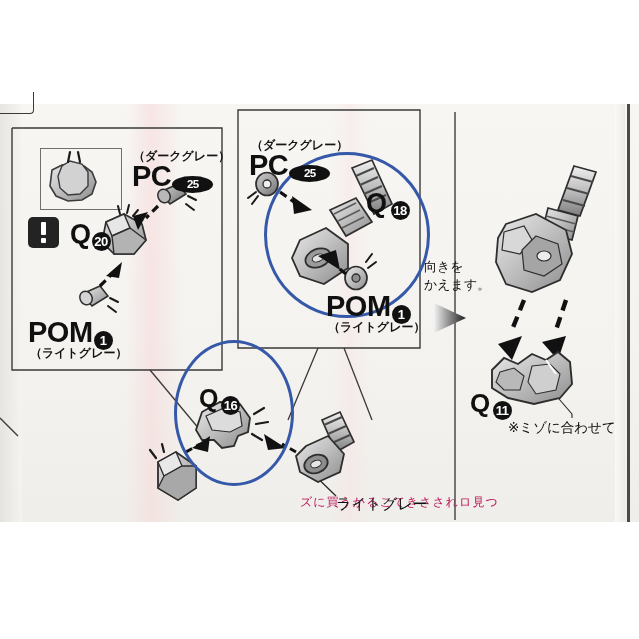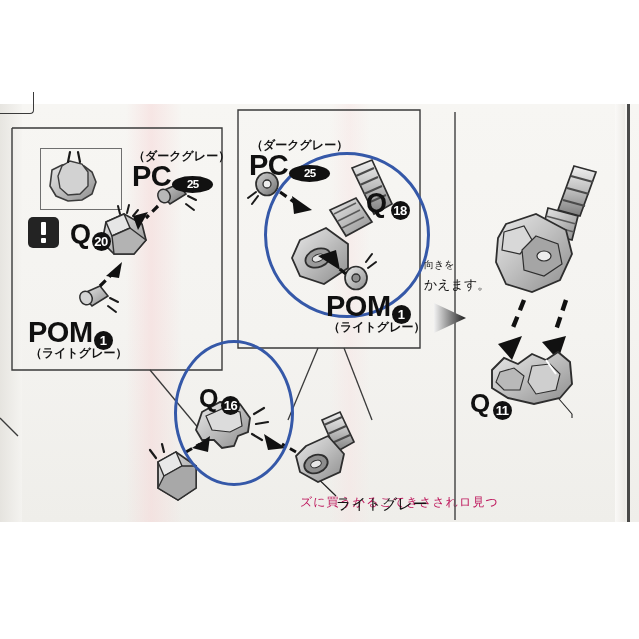--- a/index.html
+++ b/index.html
@@ -270,21 +270,22 @@
   <div class="lbl code" style="left:326px;top:290px;font-size:29px;">
     <span>POM</span><span class="cnum">1</span>
   </div>
   <div class="lbl jp sub" style="left:328px;top:319px;font-size:12px;">（ライトグレー）</div>
 
   <div class="lbl code" style="left:199px;top:384px;font-size:25px;">
     <span>Q</span><span class="cnum" style="margin-left:3px;">16</span>
   </div>
   <div class="lbl jp" style="left:336px;top:495px;font-size:15px;font-weight:500;">ライトグレー</div>
 
-  <div class="lbl jp" style="left:424px;top:258px;font-size:10px;text-align:right;">向きを</div>
+  <div class="lbl jp" style="left:424px;top:258px;font-size:13px;text-align:right;">向きを</div>
   <div class="lbl jp" style="left:424px;top:276px;font-size:13px;">かえます。</div>
 
   <div class="lbl code" style="left:470px;top:388px;font-size:26px;">
     <span>Q</span><span class="cnum" style="margin-left:3px;">11</span>
   </div>
 
+  <div class="lbl jp" style="left:508px;top:419px;font-size:13.5px;">※ミゾに合わせて</div>
 
 </div>
 
 </body></html>

